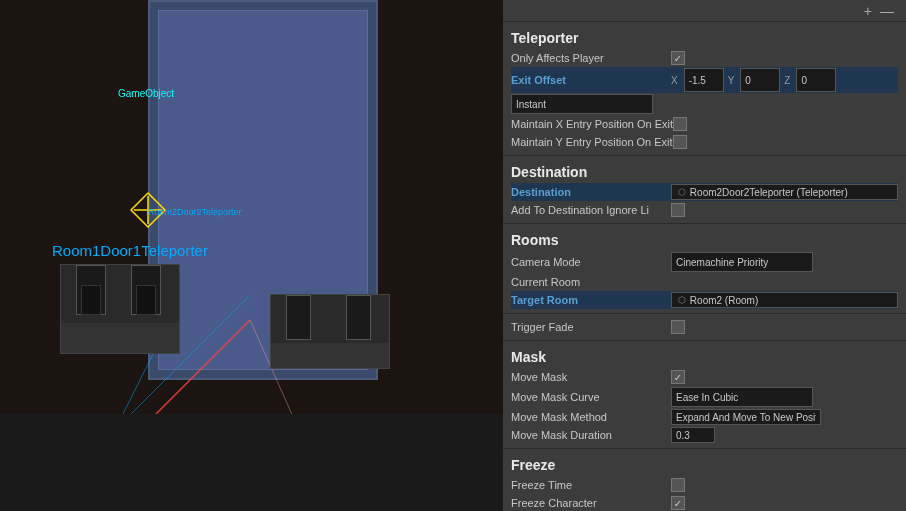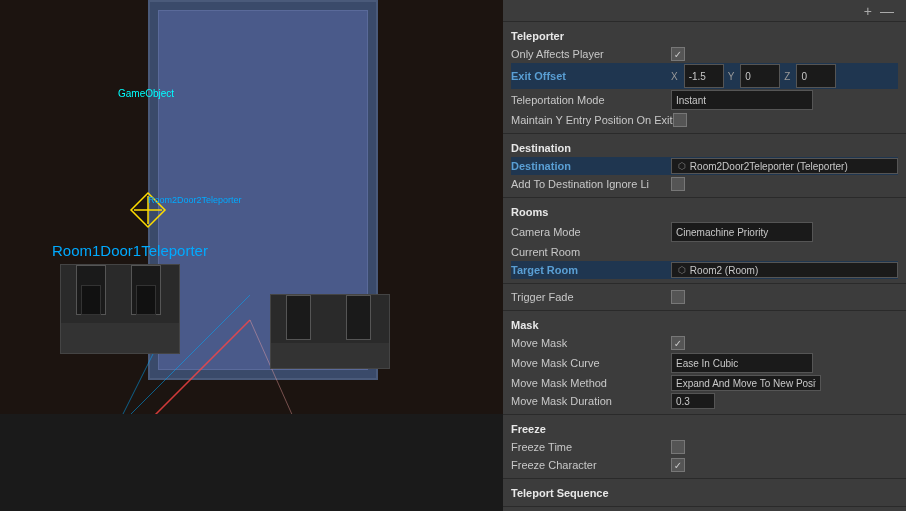--- a/index.html
+++ b/index.html
@@ -129,21 +129,21 @@
     
     .component {
       padding: 4px 8px;
       border-bottom: 1px solid #2a2a2a;
     }
 
     
     .section-header {
       color: #e8e8e8;
       font-weight: bold;
-      font-size: 11px;
+      font-size: 14px;
       padding: 3px 0 2px 0;
     }
 
     
     .prop-row {
       display: flex;
       align-items: center;
       min-height: 18px;
       padding: 1px 0;
     }
@@ -334,21 +334,21 @@
   </div>
 
   <div style="position:absolute;bottom:45px;left:270px;width:120px;height:75px;background:#2a2a2a;border:1px solid #444;">
     <div style="position:absolute;top:0;left:15px;width:25px;height:45px;background:#1a1a1a;border:1px solid #555;"></div>
     <div style="position:absolute;top:0;left:75px;width:25px;height:45px;background:#1a1a1a;border:1px solid #555;"></div>
     <div style="position:absolute;bottom:0;left:0;right:0;height:25px;background:#333;"></div>
   </div>
 
   <span class="game-object-label">GameObject</span>
   <span class="room1-label" style="position:absolute;bottom:155px;left:52px;color:#00aaff;font-size:15px;">Room1Door1Teleporter</span>
-  <span class="room2-label" style="position:absolute;top:195px;left:148px;color:#00aaff;font-size:9px;">Room2Door2Teleporter</span>
+  <span class="room2-label" style="position:absolute;top:207px;left:148px;color:#00aaff;font-size:9px;">Room2Door2Teleporter</span>
 </div>
 
 <div class="inspector">
 
   <div class="inspector-topbar">
     <span class="topbar-btn">+</span>
     <span class="topbar-btn">—</span>
   </div>
 
   <div class="component">
@@ -367,24 +367,27 @@
         <span class="xyz-label">X</span>
         <input class="xyz-val" type="text" value="-1.5" style="">
         <span class="xyz-label">Y</span>
         <input class="xyz-val" type="text" value="0" style="">
         <span class="xyz-label">Z</span>
         <input class="xyz-val" type="text" value="0" style="">
       </div>
     </div>
 
     <div class="prop-row">
-      <span class="prop-label">Teleportation Mode</span>
       <input class="field-input" type="text" value="Instant" style="">
     </div>
 
+    <div class="prop-row">
+      <span class="prop-label">Maintain X Entry Position On Exit</span>
+      <div class="checkbox-box"></div>
+    </div>
 
     <div class="prop-row">
       <span class="prop-label">Maintain Y Entry Position On Exit</span>
       <div class="checkbox-box"></div>
     </div>
   </div>
 
   <div class="component">
     <div class="prop-row">
       <span class="section-header">Destination</span>

